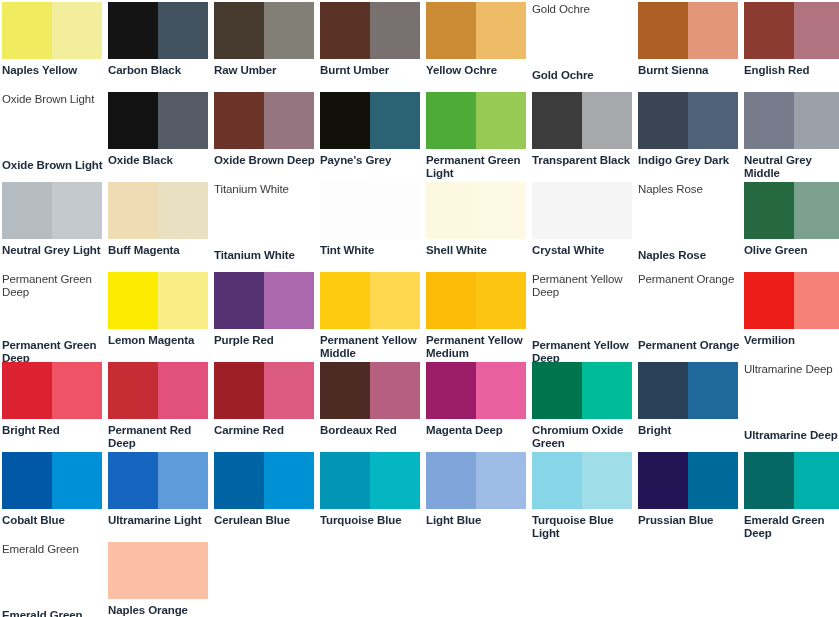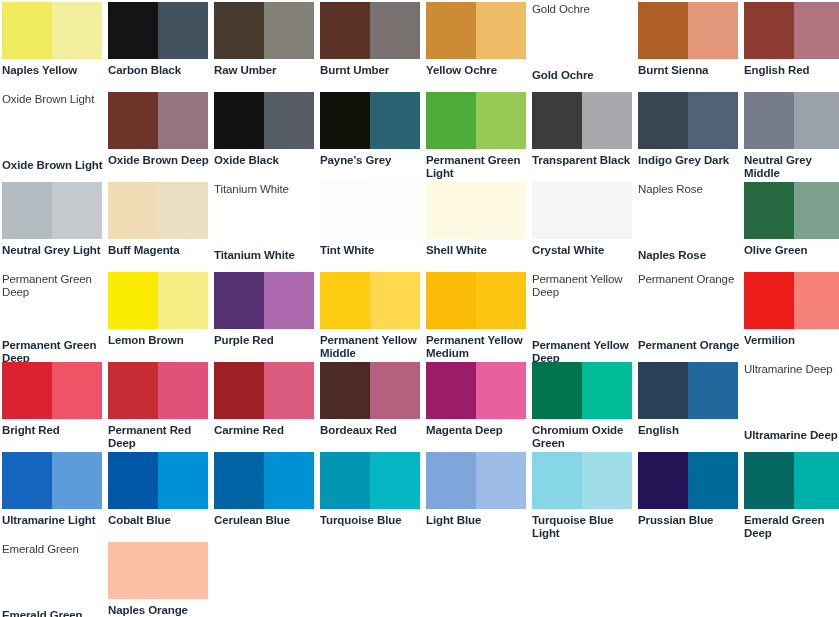--- a/index.html
+++ b/index.html
@@ -122,34 +122,34 @@
         <div class="chip-half" style="background: rgb(177, 115, 128);"></div>
       </div>
       <span class="swatch-label">English Red</span>
     </div>
     <div class="swatch-cell missing">
       <span class="alt-text">Oxide Brown Light</span>
       <span class="swatch-label">Oxide Brown Light</span>
     </div>
     <div class="swatch-cell">
       <div class="swatch-chip">
+        <div class="chip-half" style="background: rgb(18, 18, 18);"></div>
+        <div class="chip-half" style="background: rgb(85, 92, 102);"></div>
+      </div>
+      <span class="swatch-label">Oxide Black</span>
+    </div>
+    <div class="swatch-cell">
+      <div class="swatch-chip">
         <div class="chip-half" style="background: rgb(108, 51, 40);"></div>
         <div class="chip-half" style="background: rgb(149, 118, 128);"></div>
       </div>
       <span class="swatch-label">Oxide Brown Deep</span>
     </div>
     <div class="swatch-cell">
       <div class="swatch-chip">
-        <div class="chip-half" style="background: rgb(18, 18, 18);"></div>
-        <div class="chip-half" style="background: rgb(85, 92, 102);"></div>
-      </div>
-      <span class="swatch-label">Oxide Black</span>
-    </div>
-    <div class="swatch-cell">
-      <div class="swatch-chip">
         <div class="chip-half" style="background: rgb(17, 17, 10);"></div>
         <div class="chip-half" style="background: rgb(44, 99, 116);"></div>
       </div>
       <span class="swatch-label">Payne's Grey</span>
     </div>
     <div class="swatch-cell">
       <div class="swatch-chip">
         <div class="chip-half" style="background: rgb(79, 171, 55);"></div>
         <div class="chip-half" style="background: rgb(151, 202, 85);"></div>
       </div>
@@ -227,21 +227,21 @@
     </div>
     <div class="swatch-cell missing">
       <span class="alt-text">Permanent Green Deep</span>
       <span class="swatch-label">Permanent Green Deep</span>
     </div>
     <div class="swatch-cell">
       <div class="swatch-chip">
         <div class="chip-half" style="background: rgb(251, 235, 0);"></div>
         <div class="chip-half" style="background: rgb(248, 238, 133);"></div>
       </div>
-      <span class="swatch-label">Lemon Brown</span>
+      <span class="swatch-label">Lemon Magenta</span>
     </div>
     <div class="swatch-cell">
       <div class="swatch-chip">
         <div class="chip-half" style="background: rgb(86, 50, 115);"></div>
         <div class="chip-half" style="background: rgb(171, 104, 173);"></div>
       </div>
       <span class="swatch-label">Purple Red</span>
     </div>
     <div class="swatch-cell">
       <div class="swatch-chip">
@@ -312,39 +312,39 @@
         <div class="chip-half" style="background: rgb(0, 117, 77);"></div>
         <div class="chip-half" style="background: rgb(0, 187, 152);"></div>
       </div>
       <span class="swatch-label">Chromium Oxide Green</span>
     </div>
     <div class="swatch-cell">
       <div class="swatch-chip">
         <div class="chip-half" style="background: rgb(42, 65, 89);"></div>
         <div class="chip-half" style="background: rgb(33, 105, 157);"></div>
       </div>
-      <span class="swatch-label">English</span>
+      <span class="swatch-label">Bright</span>
     </div>
     <div class="swatch-cell missing">
       <span class="alt-text">Ultramarine Deep</span>
       <span class="swatch-label">Ultramarine Deep</span>
     </div>
     <div class="swatch-cell">
       <div class="swatch-chip">
+        <div class="chip-half" style="background: rgb(0, 88, 166);"></div>
+        <div class="chip-half" style="background: rgb(0, 144, 216);"></div>
+      </div>
+      <span class="swatch-label">Cobalt Blue</span>
+    </div>
+    <div class="swatch-cell">
+      <div class="swatch-chip">
         <div class="chip-half" style="background: rgb(22, 102, 192);"></div>
         <div class="chip-half" style="background: rgb(93, 155, 219);"></div>
       </div>
       <span class="swatch-label">Ultramarine Light</span>
-    </div>
-    <div class="swatch-cell">
-      <div class="swatch-chip">
-        <div class="chip-half" style="background: rgb(0, 88, 166);"></div>
-        <div class="chip-half" style="background: rgb(0, 144, 216);"></div>
-      </div>
-      <span class="swatch-label">Cobalt Blue</span>
     </div>
     <div class="swatch-cell">
       <div class="swatch-chip">
         <div class="chip-half" style="background: rgb(0, 99, 164);"></div>
         <div class="chip-half" style="background: rgb(0, 144, 212);"></div>
       </div>
       <span class="swatch-label">Cerulean Blue</span>
     </div>
     <div class="swatch-cell">
       <div class="swatch-chip">

